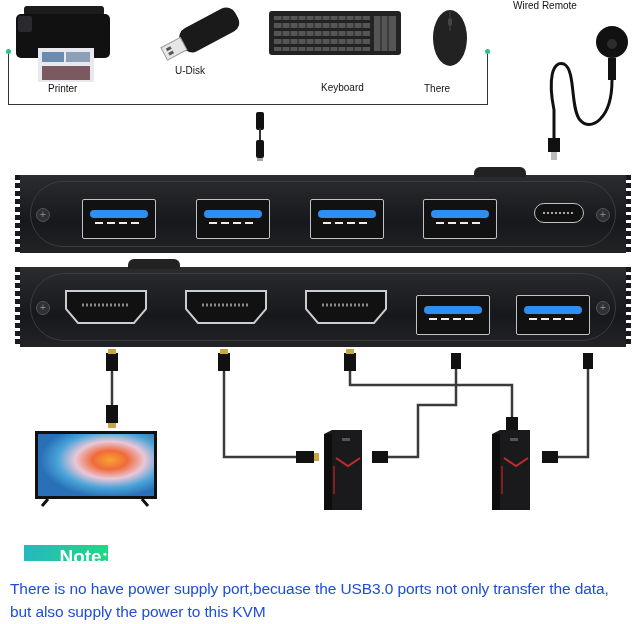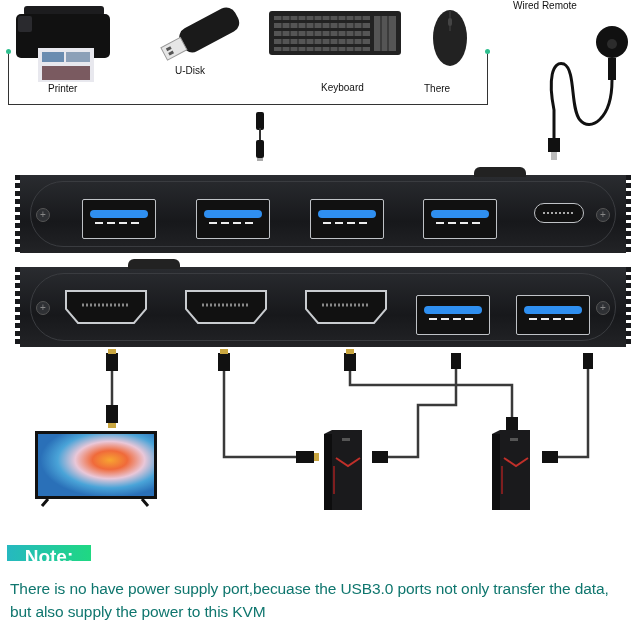--- a/index.html
+++ b/index.html
@@ -10,22 +10,22 @@
   .hub-inner { position:absolute; left:14px; right:14px; top:6px; bottom:6px; border:1px solid #3a3c40; border-radius:40px; }
   .fins { position:absolute; top:0; bottom:0; width:5px; background:repeating-linear-gradient(#17181b 0 5px,#ffffff 5px 8px); }
   .screw { position:absolute; width:12px; height:12px; border-radius:50%; background:#2e3034; border:1px solid #555; color:#888; font-size:10px; line-height:11px; text-align:center; }
   .usb { position:absolute; width:72px; height:38px; border:1.5px solid #bfc2c6; border-radius:2px; background:#111; }
   .usb .bar { position:absolute; left:7px; right:7px; top:10px; height:8px; background:#2f8ff0; border-radius:4px; }
   .usb .pins { position:absolute; left:12px; right:12px; top:22px; height:2px; background:repeating-linear-gradient(90deg,#eee 0 8px,transparent 8px 12px); }
   .hdmi { position:absolute; width:84px; height:36px; }
   .typec { position:absolute; width:48px; height:18px; border:1.5px solid #bfc2c6; border-radius:10px; background:#111; }
   .typec .pins { position:absolute; left:8px; right:8px; top:8px; height:2px; background:repeating-linear-gradient(90deg,#aaa 0 2px,transparent 2px 4px); }
   .knob { position:absolute; width:52px; height:10px; background:#222; border-radius:6px 6px 0 0; }
-  .note-badge { position:absolute; left:7px; top:545px; width:84px; height:16px; background:linear-gradient(90deg,#26b8c0,#1fd882); color:#fff; font-weight:bold; font-size:19px; line-height:24px; text-align:center; }
-  .note-text { position:absolute; left:10px; font-size:15.5px; color:#0f766e; letter-spacing:-0.1px; }
+  .note-badge { position:absolute; left:24px; top:545px; width:84px; height:16px; background:linear-gradient(90deg,#26b8c0,#1fd882); color:#fff; font-weight:bold; font-size:19px; line-height:24px; text-align:right; }
+  .note-text { position:absolute; left:10px; font-size:15.5px; color:#1d4ed8; letter-spacing:-0.1px; }
   .wire { position:absolute; background:#333; }
   .conn { position:absolute; background:#111; border-radius:2px; }
   .tip { position:absolute; background:#c9a640; }
 </style>
 </head>
 <body>
 
 <div>
 
   <div class="abs" style="left:8px;top:52px;width:1px;height:52px;background:#333;"></div>

